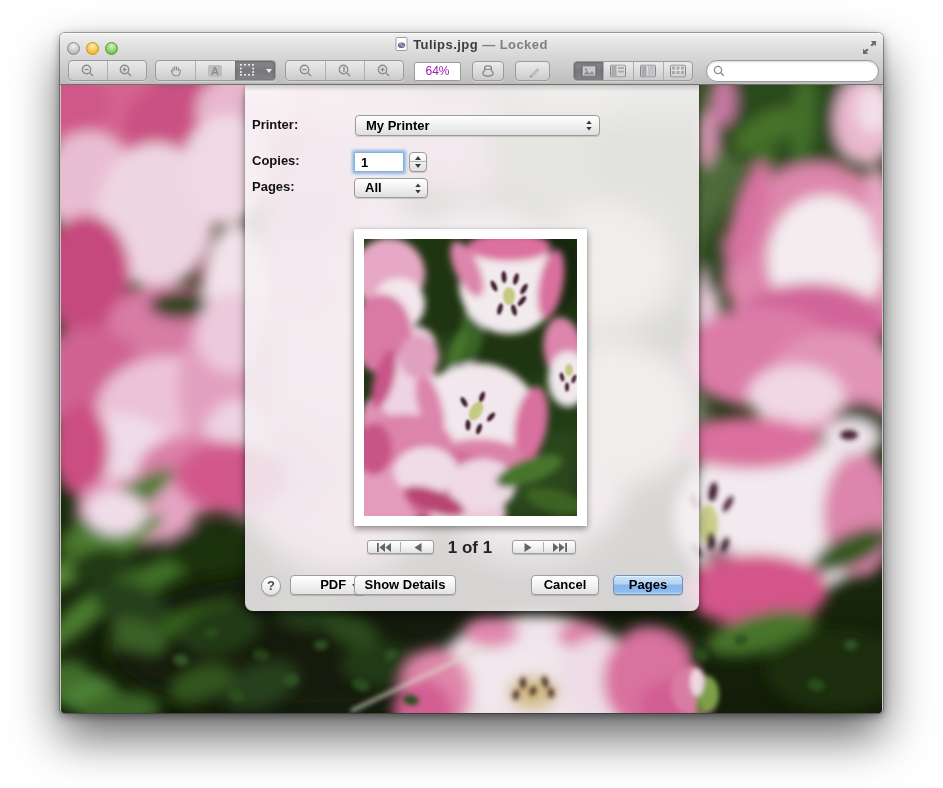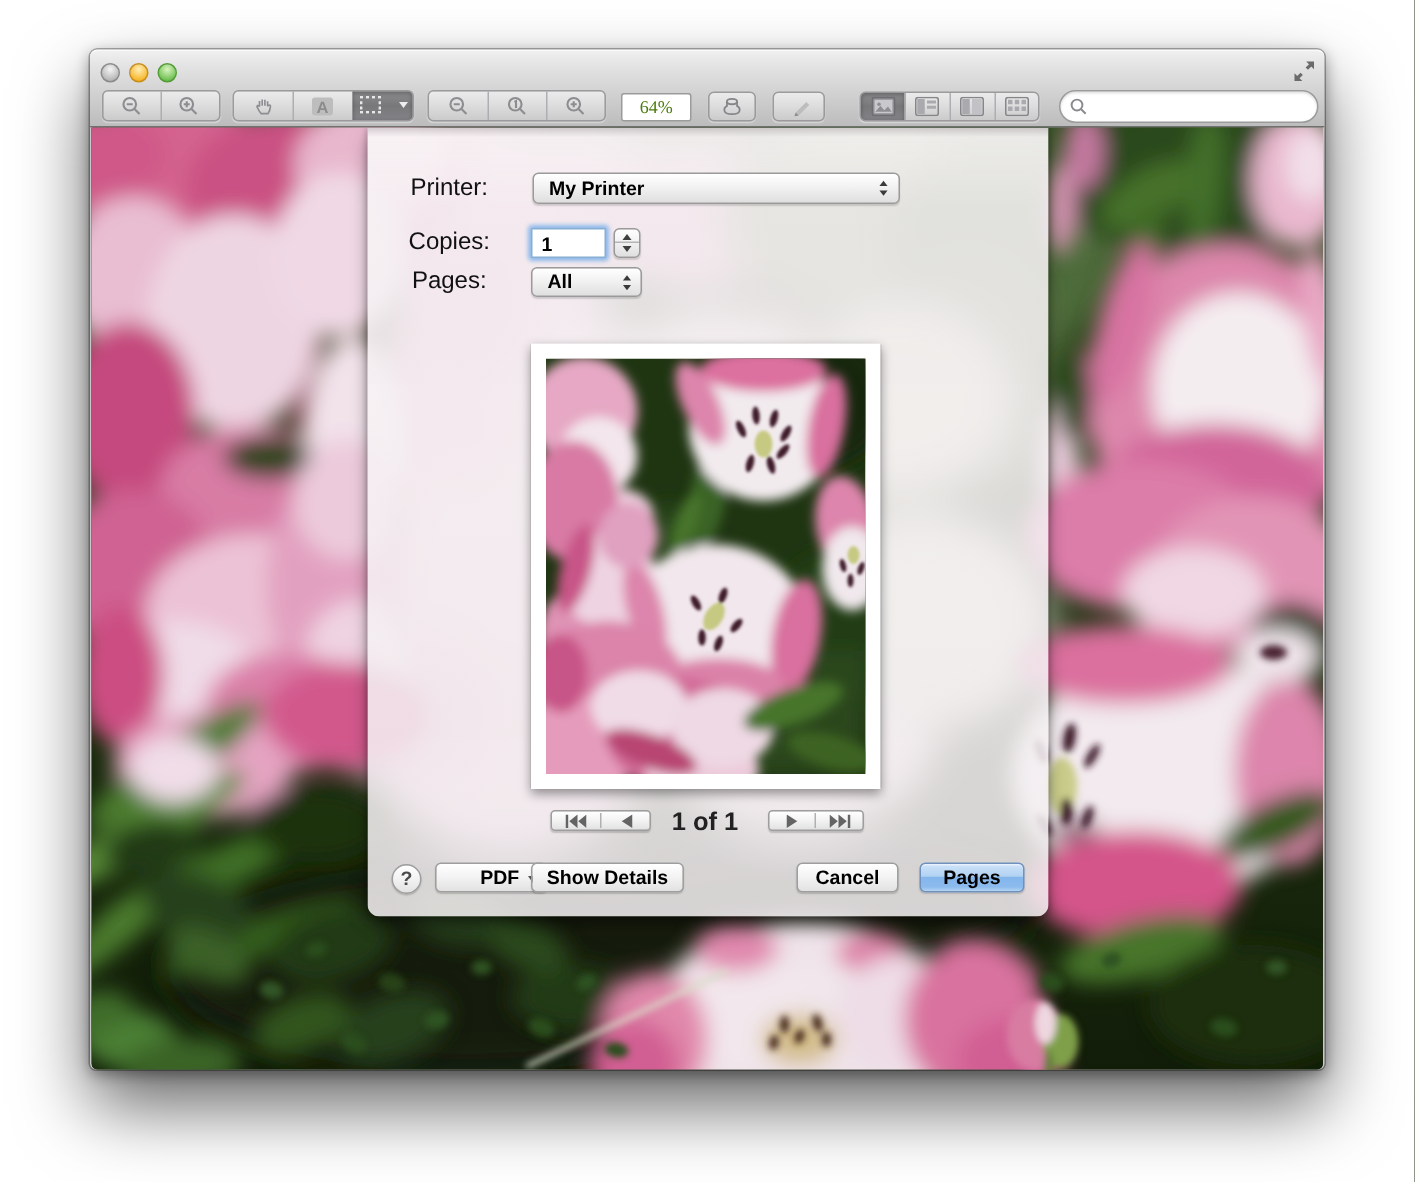--- a/index.html
+++ b/index.html
@@ -26,39 +26,45 @@
 .seg{position:absolute;top:0;bottom:0;border-right:1px solid #aeaeb2;}
 .segdark{background:linear-gradient(180deg,#8c8c8f 0%,#78787b 50%,#838387 100%);box-shadow:inset 0 1px 3px rgba(0,0,0,0.3);}
 .ticon{position:absolute;left:50%;top:50%;transform:translate(-50%,-50%);line-height:0;}
 #content{position:absolute;left:1px;top:52px;width:821px;height:628px;overflow:hidden;border-radius:0 0 4px 4px;background:#1d3010;}
 #photo{position:absolute;left:0;top:0;line-height:0;}
 #sheet{position:absolute;left:184px;top:0px;width:454px;height:526px;
   background:linear-gradient(180deg,rgba(120,110,115,0.30) 0%,rgba(120,110,115,0.0) 1.2%,rgba(0,0,0,0) 100%),
     linear-gradient(180deg,rgba(250,247,248,0.93) 0%,rgba(246,242,244,0.88) 10%,rgba(243,239,241,0.87) 100%);
   border-radius:0 0 8px 8px;
   box-shadow:0 6px 12px -2px rgba(0,0,0,0.5), 0 0 5px rgba(0,0,0,0.28);}
-.lbl{position:absolute;font-size:16px;font-weight:normal;color:#111;text-align:center;width:95px;}
+.lbl{position:absolute;font-size:13px;font-weight:bold;color:#111;text-align:left;width:95px;}
 .popup{position:absolute;border:1px solid #9a9a9a;border-radius:4px;
   background:linear-gradient(180deg,#ffffff 0%,#f2f2f2 45%,#dfdfdf 100%);
   box-shadow:0 1px 1px rgba(0,0,0,0.15);font-size:13px;font-weight:bold;color:#000;}
 .btn{position:absolute;border:1px solid #9e9e9e;border-radius:4px;
   background:linear-gradient(180deg,#ffffff 0%,#f4f4f4 45%,#e2e2e2 100%);
   box-shadow:0 1px 1px rgba(0,0,0,0.18);
   font-size:13px;font-weight:bold;color:#000;text-align:center;}
 #previewframe{position:absolute;left:109px;top:144px;width:233px;height:297px;background:#ffffff;
   box-shadow:0 3px 7px rgba(0,0,0,0.4), 0 0 1px rgba(0,0,0,0.3);}
 #previewphoto{position:absolute;left:10px;top:10px;width:213px;height:277px;line-height:0;}
 </style>
 </head>
 <body>
 <div id="win">
   <div id="chrome">
     <div class="tl" id="tl1"></div>
       <div class="tl" id="tl2"></div>
       <div class="tl" id="tl3"></div>
+    <div id="title"><span id="ticon"><svg width="13" height="14" viewBox="0 0 13 14">
+            <rect x="1" y="0.5" width="11" height="13" rx="1" fill="#fdfdfd" stroke="#9f9fa7"></rect>
+            <ellipse cx="6.5" cy="8.2" rx="3.6" ry="2.8" fill="#5d6d95"></ellipse>
+            <ellipse cx="5.6" cy="7.4" rx="1.6" ry="1.2" fill="#c490b0"></ellipse>
+            <ellipse cx="7.8" cy="9.2" rx="1.5" ry="1.1" fill="#8fa3c8"></ellipse>
+          </svg></span>Tulips.jpg <span class="lock">— Locked</span></div>
     <div id="fsicon"><svg width="15" height="15" viewBox="0 0 15 15">
           <g fill="#6b6b6b">
             <path d="M14 1 L14 6.2 L8.8 1 Z"></path>
             <path d="M1 14 L1 8.8 L6.2 14 Z"></path>
           </g>
           <g stroke="#6b6b6b" stroke-width="2.2">
             <line x1="11.8" y1="3.2" x2="9.2" y2="5.8"></line>
             <line x1="3.2" y1="11.8" x2="5.8" y2="9.2"></line>
           </g>
         </svg></div>
@@ -144,21 +150,21 @@
             <span class="ticon"><svg width="14" height="14" viewBox="0 0 14 14">
                 <g stroke="#8d8d91" stroke-width="1.4" fill="none">
                   <circle cx="5.5" cy="5.5" r="4.2"></circle>
                   <line x1="8.7" y1="8.7" x2="12" y2="12"></line>
                   <line x1="3.5" y1="5.5" x2="7.5" y2="5.5"></line>
                   <line x1="5.5" y1="3.5" x2="5.5" y2="7.5"></line>
                 </g>
               </svg></span>
           </div>
         </div>
-        <div style="position:absolute;left:354px;top:7px;width:45px;height:17px;background:#fff;border:1px solid #9b9b9b;border-radius:2px;font-size:12px;color:#4d7c0f;text-align:center;line-height:17px;font-family:Liberation Serif, serif;">64%</div>
+        <div style="position:absolute;left:354px;top:7px;width:45px;height:17px;background:#fff;border:1px solid #9b9b9b;border-radius:2px;font-size:12px;color:#a21caf;text-align:center;line-height:17px;">64%</div>
         <div class="cap" style="left:412px;top:6px;width:30px;height:18px;">
           <span class="ticon"><svg width="15" height="13" viewBox="0 0 15 13">
               <g stroke="#85858a" stroke-width="1.2" fill="none">
                 <ellipse cx="7.5" cy="3.2" rx="3.4" ry="1.8"></ellipse>
                 <path d="M4.1 3.2 L4.1 6.2 C2.6 6.8 2.2 8 2.5 9.4 C2.8 10.8 4.8 11.6 7.5 11.6 C10.2 11.6 12.2 10.8 12.5 9.4 C12.8 8 12.4 6.8 10.9 6.2 L10.9 3.2"></path>
               </g>
             </svg></span>
         </div>
         <div class="cap" style="left:455px;top:6px;width:33px;height:18px;">
           <span class="ticon"><svg width="15" height="13" viewBox="0 0 15 13">

